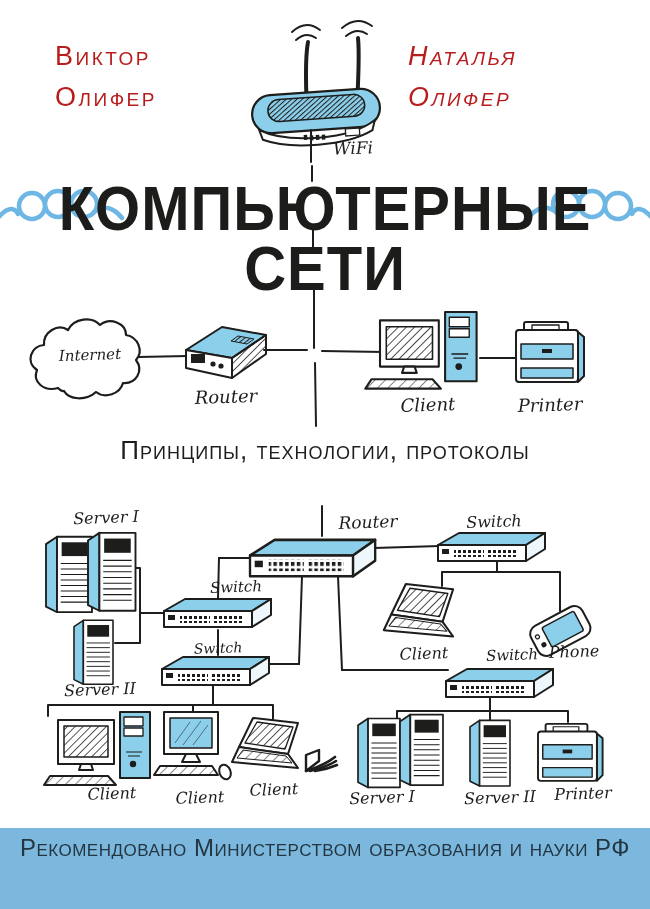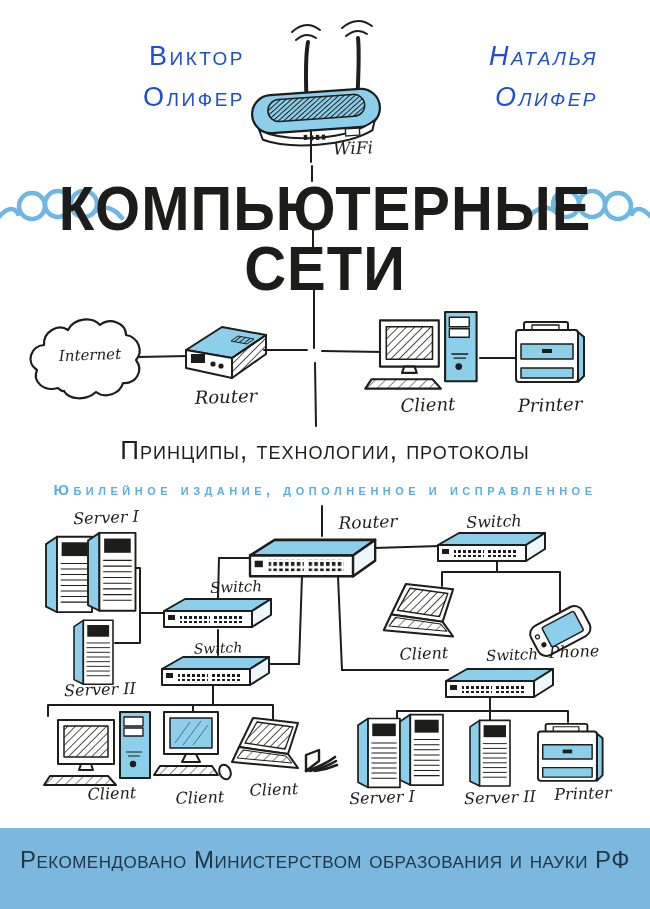--- a/index.html
+++ b/index.html
@@ -1,31 +1,31 @@
 <!DOCTYPE html>
 <html><head>
 <meta charset="utf-8">
 <style>
   html,body{margin:0;padding:0;background:#fff;}
   #cover{position:relative;width:650px;height:909px;background:#fff;overflow:hidden;
          outline:1px solid #e8e8e8;font-family:"Liberation Sans",sans-serif;color:#1d1d1b;}
   .abs{position:absolute;}
   svg{position:absolute;left:0;top:0;}
   .author{font-variant:small-caps;font-size:27px;letter-spacing:2.5px;line-height:1.5;
-          text-align:right;color:#1d4ed8;}
+          text-align:left;color:#b91c1c;}
   .title-line{font-weight:900;font-size:58px;letter-spacing:1px;text-align:center;
               color:#1c1c1a;transform:scaleY(1.08);}
   .subtitle{font-variant:small-caps;font-size:26px;letter-spacing:1px;text-align:center;color:#1d1d1b;}
   .edition{font-variant:small-caps;font-weight:bold;font-size:15px;letter-spacing:4.5px;
            text-align:center;color:#56b1e1;}
   .lbl{position:absolute;font-family:"DejaVu Serif",serif;font-style:italic;
        font-size:16px;text-align:center;color:#1d1d1b;transform:rotate(-2deg);}
   .banner{position:absolute;left:0;top:828px;width:650px;height:81px;background:#7cb8dd;}
   .banner-text{font-variant:small-caps;font-size:24px;letter-spacing:0.5px;color:#243642;
-               text-align:center;padding-top:18px;}
+               text-align:center;padding-top:6px;}
 </style>
 </head>
 <body>
 
 <div id="cover">
 
   <svg width="650" height="909" viewBox="0 0 650 909">
     <defs>
       <pattern id="h1" width="5.5" height="5.5" patternUnits="userSpaceOnUse" patternTransform="rotate(45)">
         <line x1="0" y1="0" x2="0" y2="5.5" stroke="#1d1d1b" stroke-width="1.5"></line>
@@ -230,21 +230,20 @@
 
   <div class="abs title-line" style="left:0;top:174px;width:650px;">КОМПЬЮТЕРНЫЕ</div>
   <div class="abs title-line" style="left:0;top:234px;width:650px;">СЕТИ</div>
 
   <div class="lbl" style="left:56px;top:346px;width:68px;font-size:15px;">Internet</div>
   <div class="lbl" style="left:186px;top:386px;width:80px;font-size:18px;">Router</div>
   <div class="lbl" style="left:392px;top:394px;width:72px;font-size:18px;">Client</div>
   <div class="lbl" style="left:514px;top:394px;width:72px;font-size:18px;">Printer</div>
 
   <div class="abs subtitle" style="left:0;top:435px;width:650px;">Принципы, технологии, протоколы</div>
-  <div class="abs edition" style="left:0;top:481px;width:650px;">Юбилейное издание, дополненное и исправленное</div>
 
   <div class="lbl" style="left:60px;top:508px;width:92px;">Server I</div>
   <div class="lbl" style="left:326px;top:512px;width:84px;font-size:17px;">Router</div>
   <div class="lbl" style="left:456px;top:512px;width:76px;">Switch</div>
   <div class="lbl" style="left:202px;top:578px;width:68px;font-size:15px;">Switch</div>
   <div class="lbl" style="left:186px;top:640px;width:64px;font-size:14px;">Switch</div>
   <div class="lbl" style="left:478px;top:646px;width:68px;font-size:15px;">Switch</div>
   <div class="lbl" style="left:388px;top:644px;width:72px;">Client</div>
   <div class="lbl" style="left:538px;top:642px;width:72px;">Phone</div>
   <div class="lbl" style="left:50px;top:680px;width:100px;">Server II</div>

